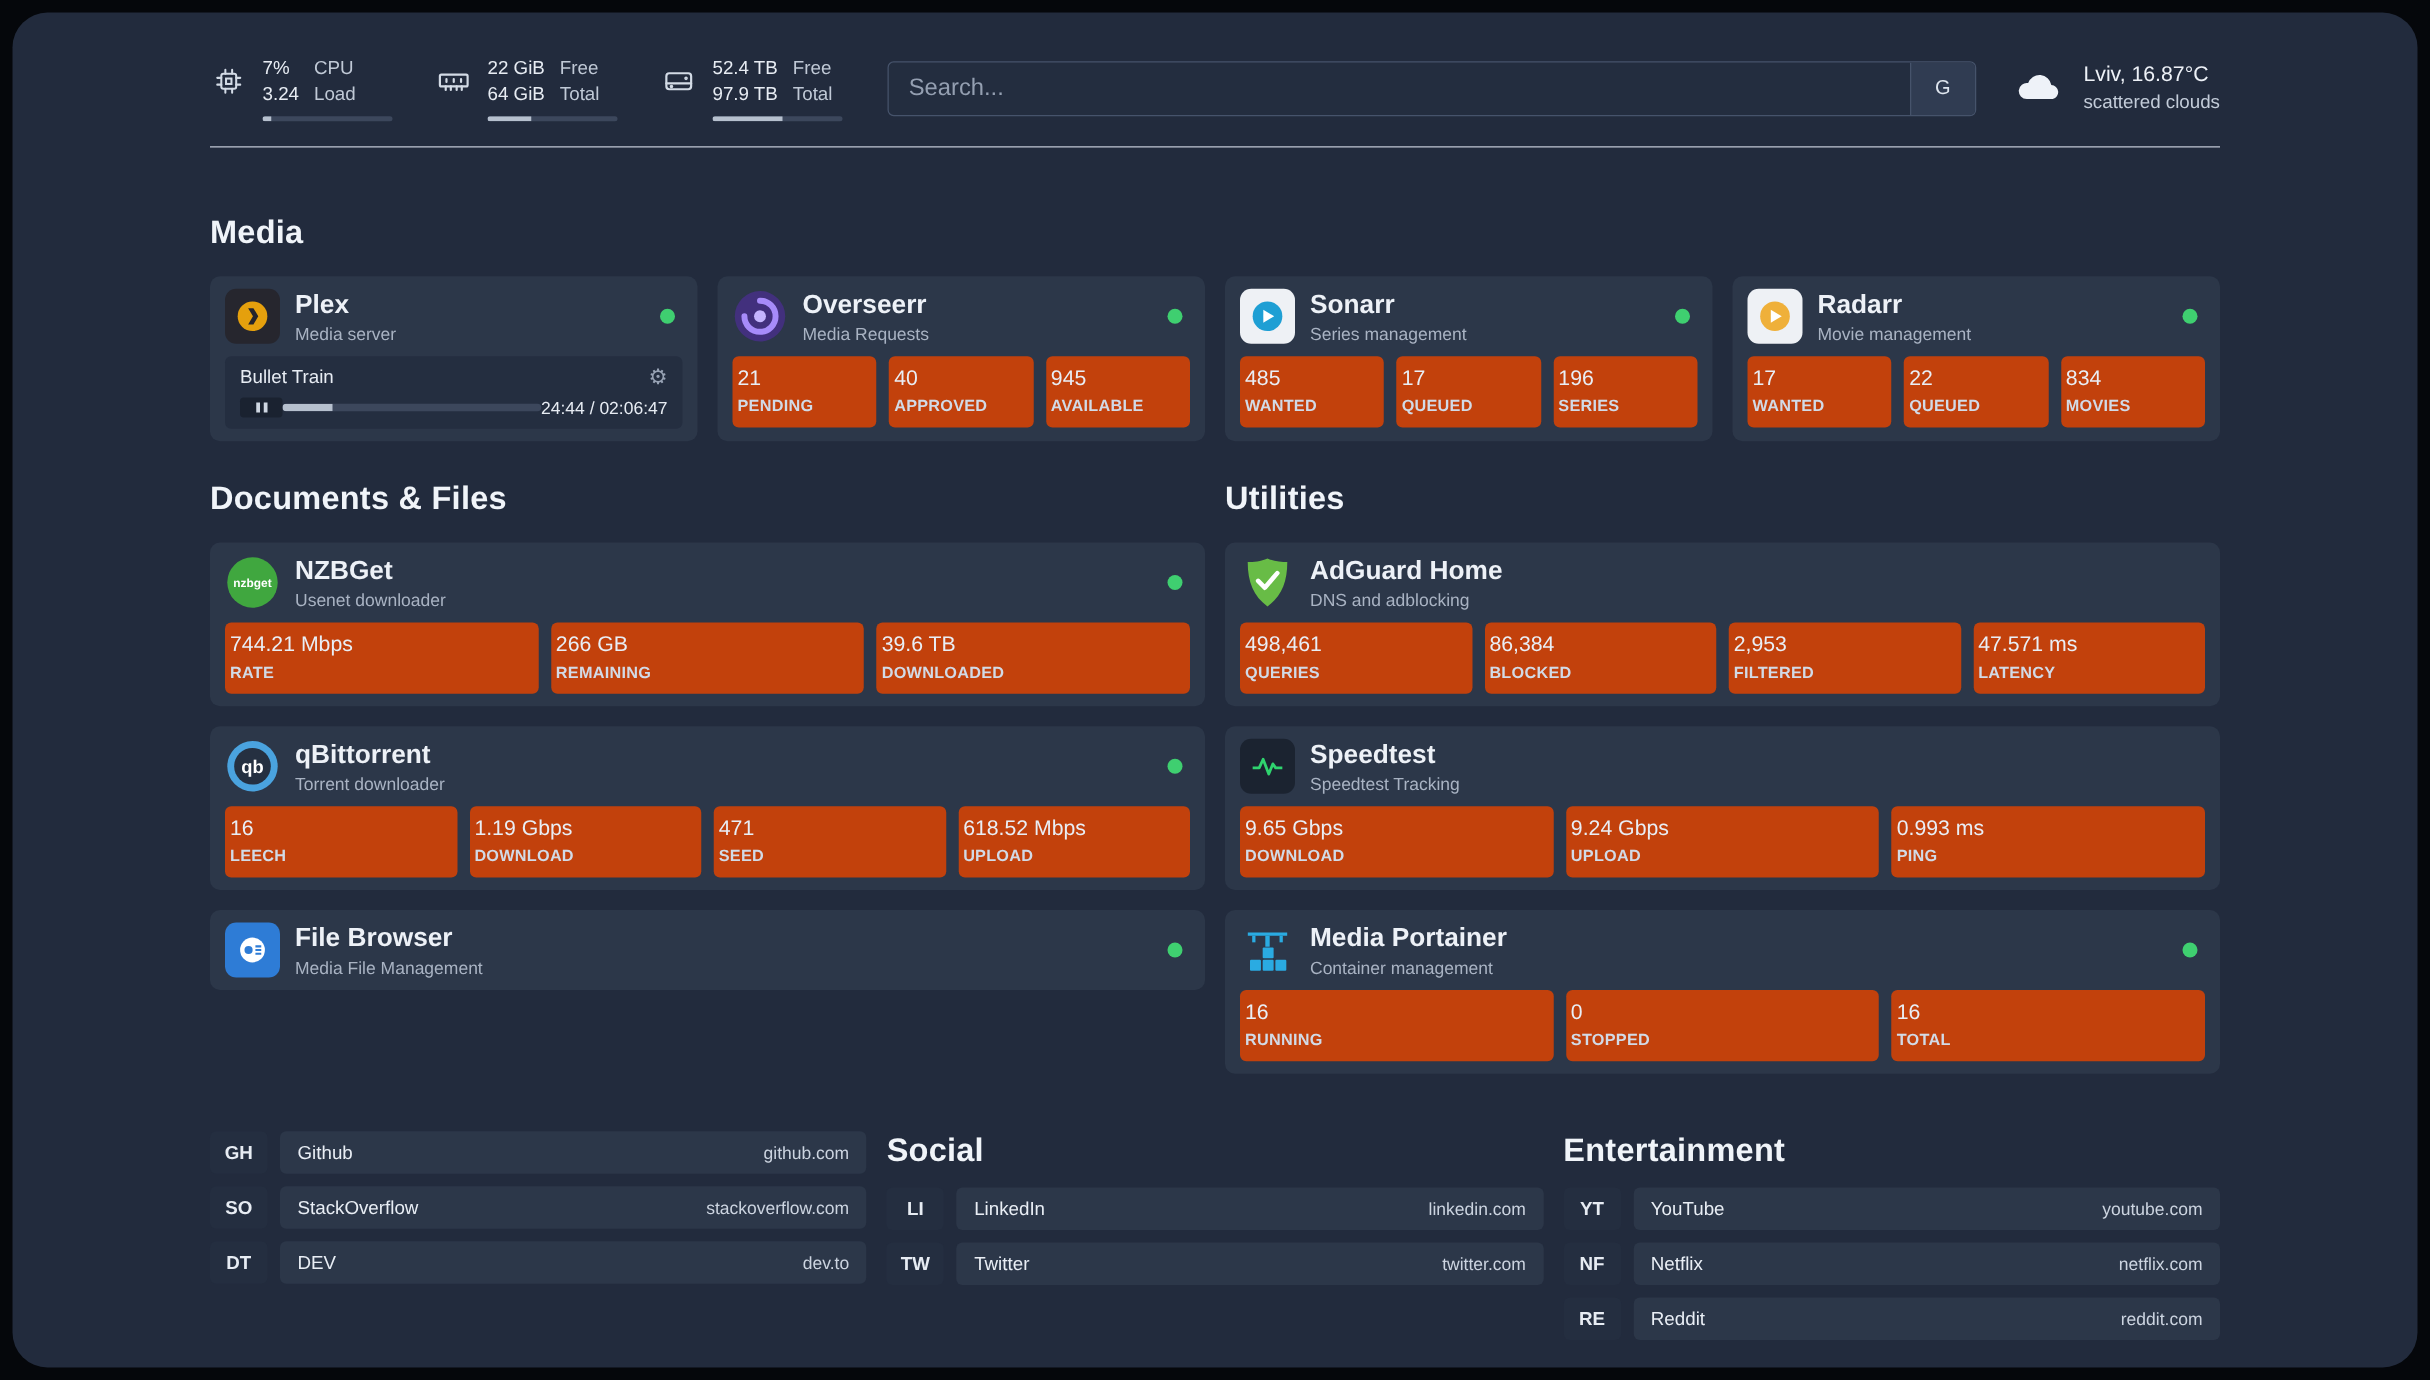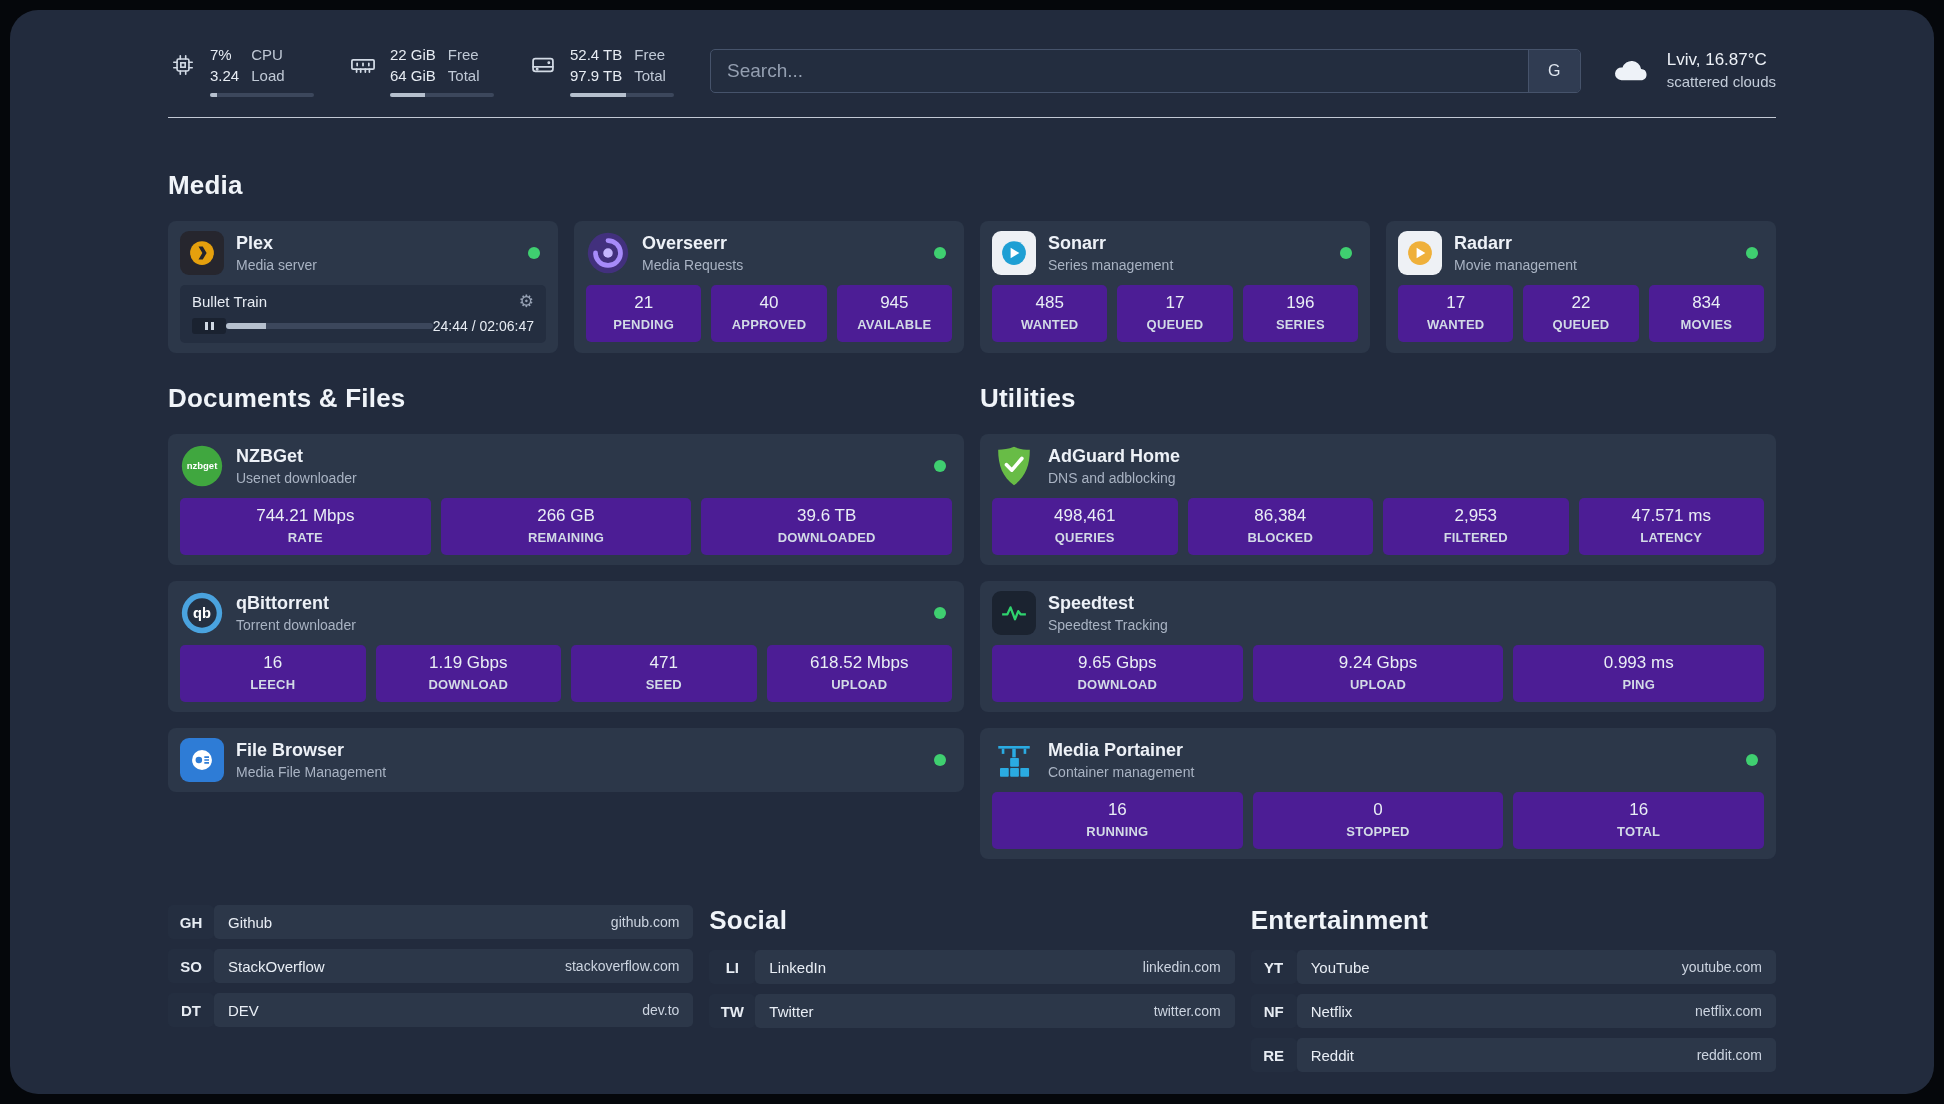--- a/index.html
+++ b/index.html
@@ -33,25 +33,25 @@
   .media-section h2{margin-bottom:20px}
   .card-row{display:flex;gap:16px}
   .card-row .card{flex:1}
   .card{background:#2c3749;border-radius:8px;padding:10px 12px}
   .card-head{display:flex;align-items:center;gap:12px}
   .app-icon{width:44px;height:44px;flex:none;display:flex;align-items:center;justify-content:center;border-radius:9px}
   .tile-dark{background:#26262e}
   .tile-light{background:#eef1f5}
   .tile-blue{background:#2e7cd6}
   .tile-navy{background:#1b2330}
-  .app-name{font-size:18px;font-weight:600;color:#edf1f7}
+  .app-name{font-size:21px;font-weight:600;color:#edf1f7}
   .app-sub{font-size:14px;color:#a9b3c3;margin-top:3px}
   .dot{width:12px;height:12px;border-radius:50%;background:var(--status-online,#3fcf70);margin-left:auto;margin-right:6px;flex:none}
   .stats{display:flex;gap:10px;margin-top:10px}
-  .stat{flex:1;background:#4c1d95;border-radius:5px;text-align:center;padding:8px 4px 10px}
+  .stat{flex:1;background:#c2410c;border-radius:5px;text-align:left;padding:8px 4px 10px}
   .sv{font-size:17px;color:#e9eef5}
   .sl{font-size:13px;font-weight:700;color:#d2dae6;margin-top:4px;letter-spacing:.2px}
 
   
   .player{background:#242e40;border-radius:5px;margin-top:10px;padding:8px 12px 9px}
   .player-top{display:flex;justify-content:space-between;align-items:center}
   .ptitle{font-size:15px;color:#e7ecf3}
   .gear{color:#97a2b4;font-size:17px;cursor:pointer;line-height:1}
   .player-row{display:flex;align-items:center;margin-top:8px}
   .pause{width:34px;height:16px;background:#1a2230;border-radius:3px;display:flex;align-items:center;justify-content:center;gap:3px;cursor:pointer}
@@ -60,21 +60,21 @@
   .ptrack i{display:block;height:100%;background:#b6c0ce}
   .ptime{font-size:14px;color:#e7ecf3;white-space:nowrap}
 
   .mid-grid{display:grid;grid-template-columns:1fr 1fr;gap:16px;margin-top:30px;align-items:start}
   .mid-grid h2{margin-bottom:20px}
   .vstack{display:flex;flex-direction:column;gap:16px}
 
   
   .links-grid{display:grid;grid-template-columns:1fr 1fr 1fr;gap:16px;margin-top:46px}
   .links-grid h2{margin-bottom:14px}
-  .link-row{display:flex;align-items:center;gap:0;margin-bottom:10px}
+  .link-row{display:flex;align-items:center;gap:10px;margin-bottom:10px}
   .labbr{width:46px;height:34px;background:#242e40;border-radius:5px;display:flex;align-items:center;justify-content:center;font-size:15px;font-weight:700;color:#e7ecf3;cursor:pointer}
   .lpill{flex:1;height:34px;background:#2c3749;border-radius:5px;display:flex;align-items:center;justify-content:space-between;padding:0 14px;cursor:pointer}
   .lname{font-size:15px;color:#e9eef5}
   .lurl{font-size:14px;color:#ccd4e0}
 </style>
 </head>
 <body>
 
 <div class="dashboard">
 

